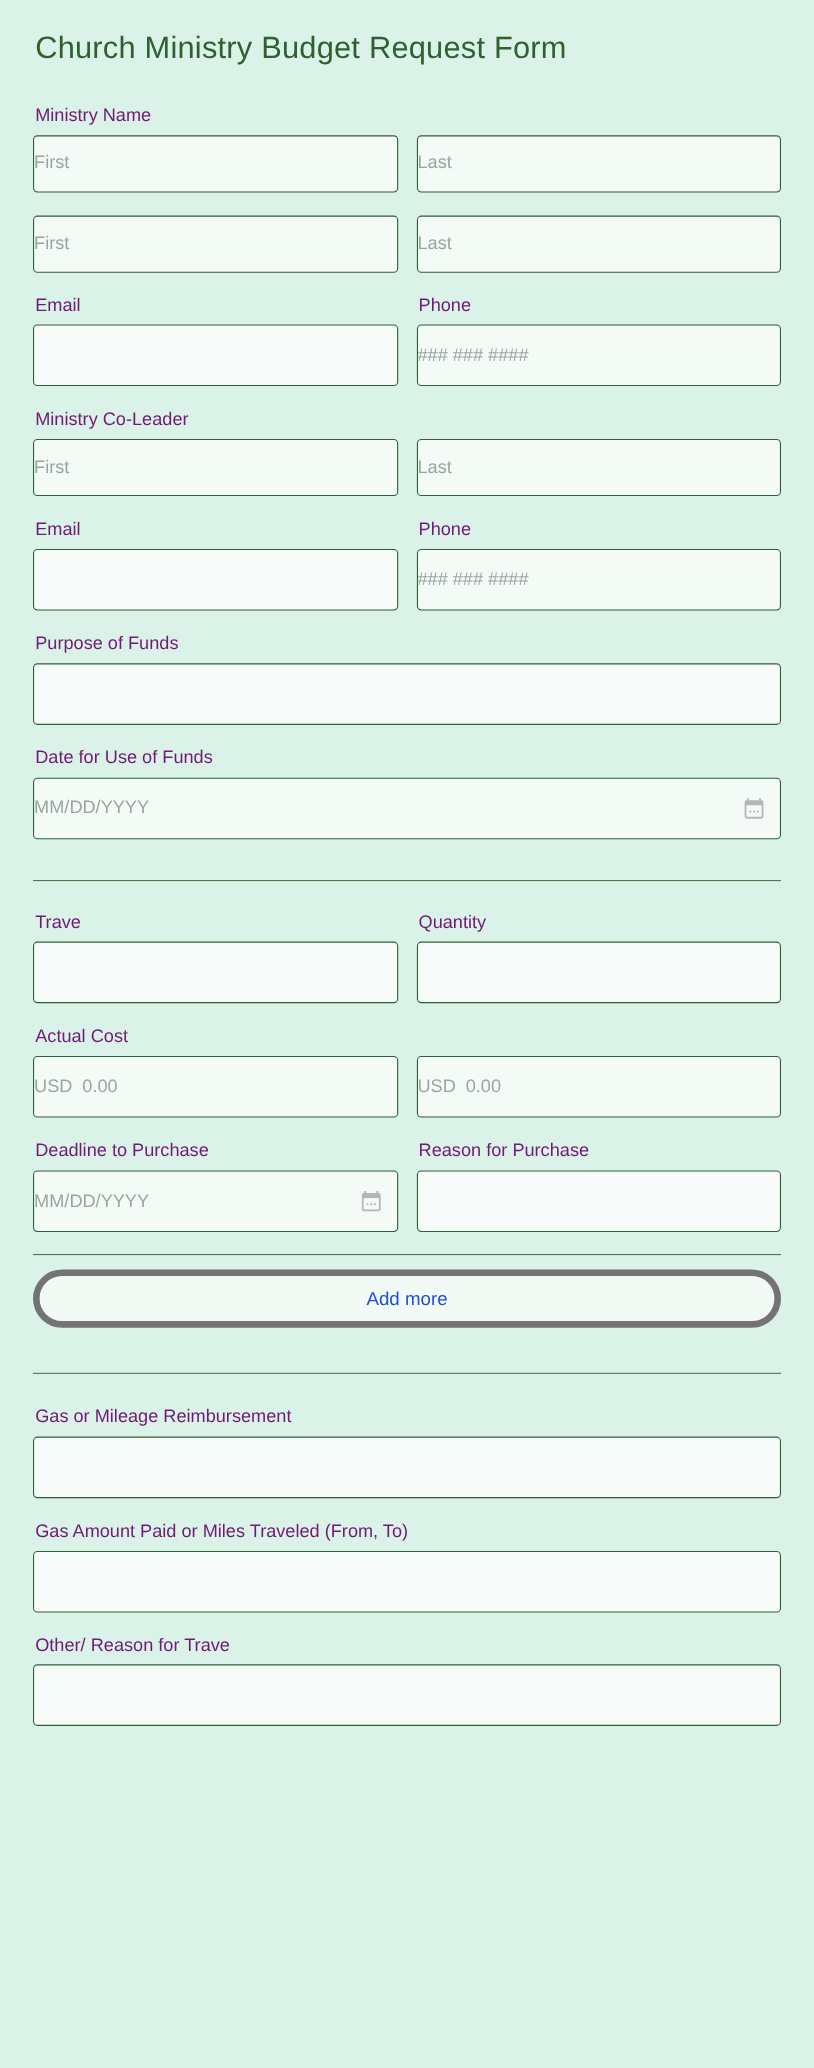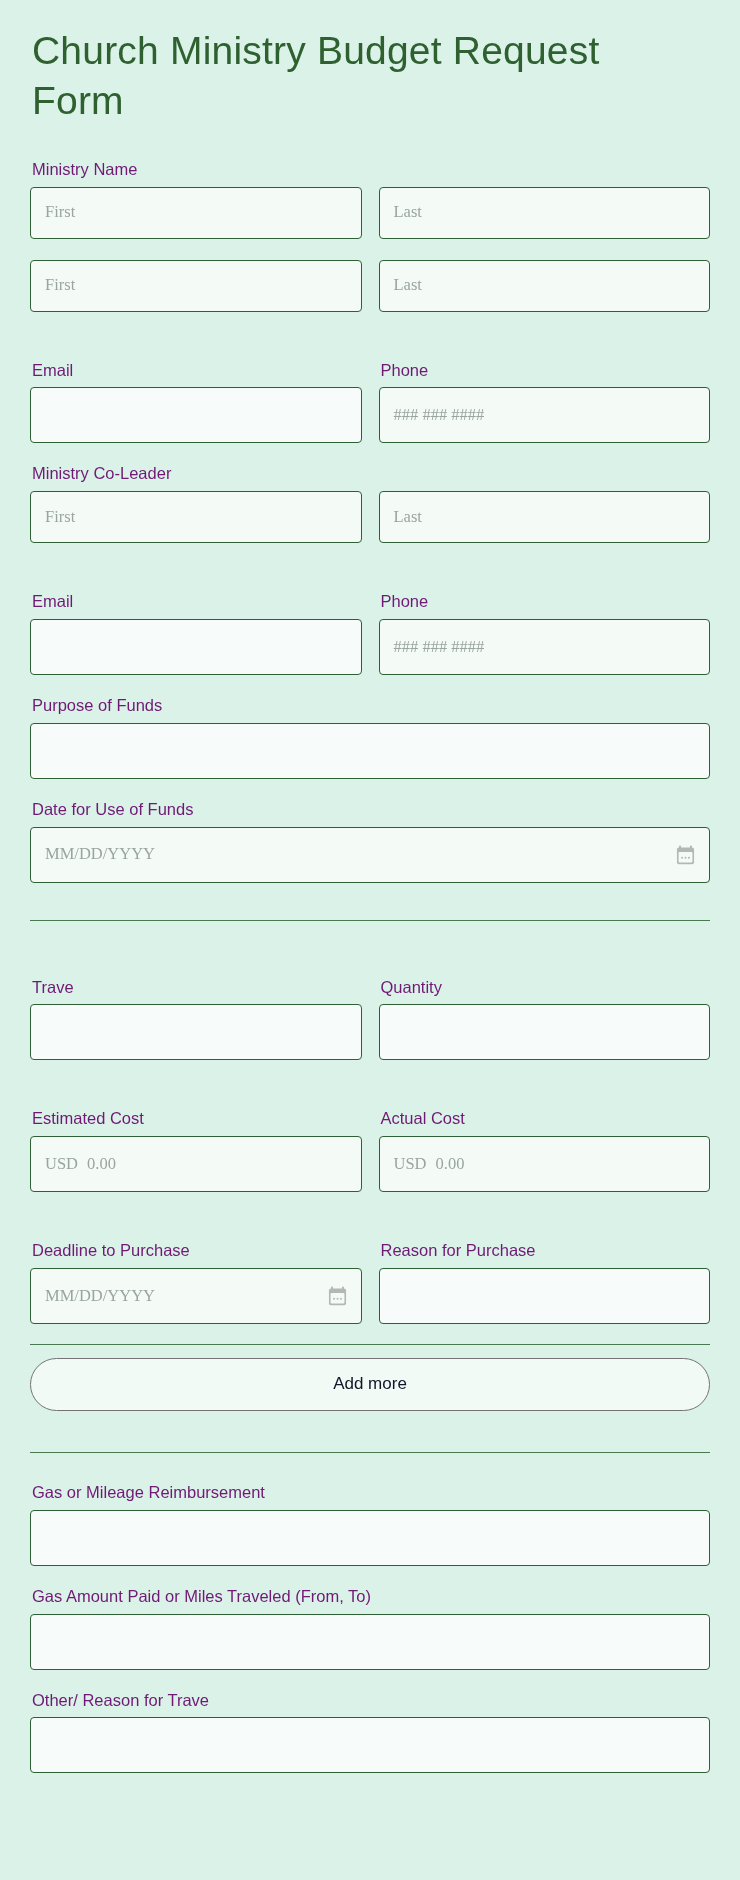--- a/index.html
+++ b/index.html
@@ -18,21 +18,21 @@
     width: 740px;
     min-height: 1880px;
     background: #dbf2e9;
     padding: 26px 30px 0 30px;
     overflow: hidden;
   }
 
   
   .form-title {
     color: #2f6030;
-    font-size: 39px;
+    font-size: 28px;
     line-height: 1.28;
     font-weight: 400;
     letter-spacing: 0.2px;
     margin: 0 0 34px 0;
     padding-left: 2px;
     max-width: 640px;
   }
 
   
   .field-group { margin-bottom: 21px; }
@@ -49,31 +49,31 @@
   .row {
     display: flex;
     gap: 17px;
   }
   .row > .col { flex: 1 1 0; min-width: 0; }
 
   .row-labels {
     display: flex;
     gap: 17px;
   }
-  .row-labels > .col { flex: 1 1 0; min-width: 0; margin-top: 28px; }
+  .row-labels > .col { flex: 1 1 0; min-width: 0; }
 
   
   .inp {
     width: 100%;
     height: 52px;
     background: #f4fbf7;
     border: 1px solid #2f5f35;
     border-radius: 4px;
-    padding: 0 14px;
-    font-family: Liberation Serif, serif;
+    padding: 0 0;
+    font-family: Liberation Sans, sans-serif;
     font-size: 16.5px;
     color: #39573e;
     display: flex;
     align-items: center;
     position: relative;
   }
   .inp.blank { background: #f7fcfa; }
   .inp.tall { height: 56px; }
 
   .ph {
@@ -104,24 +104,24 @@
     border-top: 1px solid #4a7a4f;
     margin: 37px 0 29px 0;
   }
   .divider.thin-gap { margin: 14px 0 13px 0; }
   .divider.section-end { margin: 41px 0 30px 0; }
 
   
   .add-more {
     width: 100%;
     height: 53px;
-    border: 1px solid #737373;
+    border: 6px solid #737373;
     border-radius: 30px;
     background: #f2faf6;
-    color: #0f172a;
+    color: #1d4ed8;
     font-family: "Liberation Sans", sans-serif;
     font-size: 17px;
     display: flex;
     align-items: center;
     justify-content: center;
     cursor: pointer;
     padding: 0;
     margin: 0;
   }
 </style>
@@ -269,23 +269,20 @@
         <div class="inp blank tall">
           <span class="ph"></span>
         </div>
       </div>
     </div>
   </div>
 
   <div class="field-group">
     <div class="row-labels">
       <div class="col">
-        <span class="field-label">Estimated Cost</span>
-      </div>
-      <div class="col">
         <span class="field-label">Actual Cost</span>
       </div>
     </div>
     <div class="row">
       <div class="col">
         <div class="inp tall">
           <span class="ph currency"><span class="cur">USD</span><span>0.00</span></span>
         </div>
       </div>
       <div class="col">

